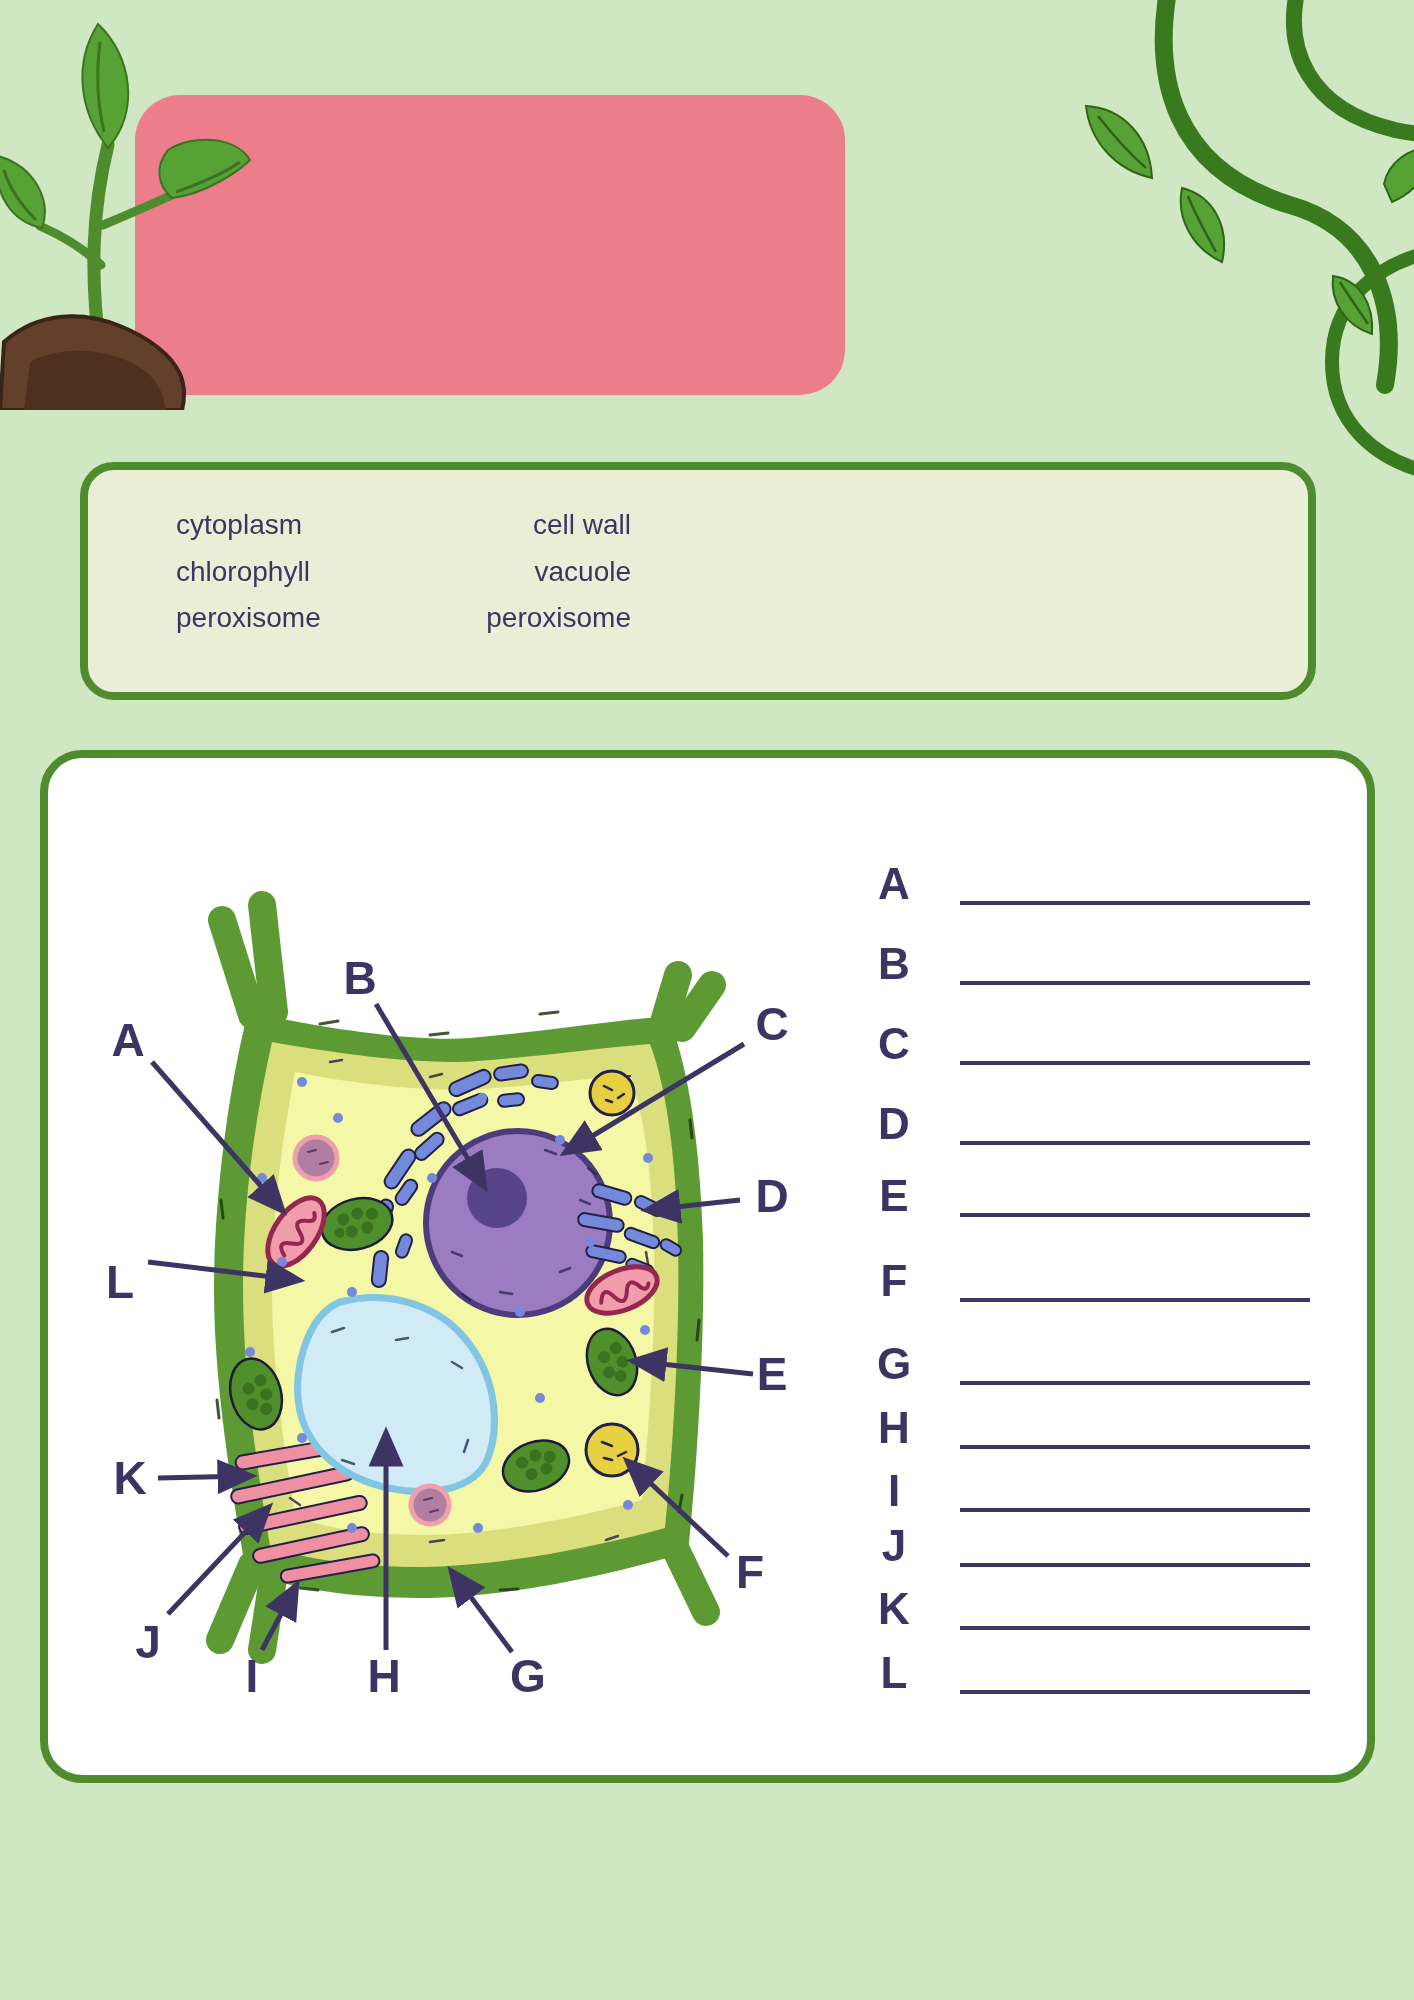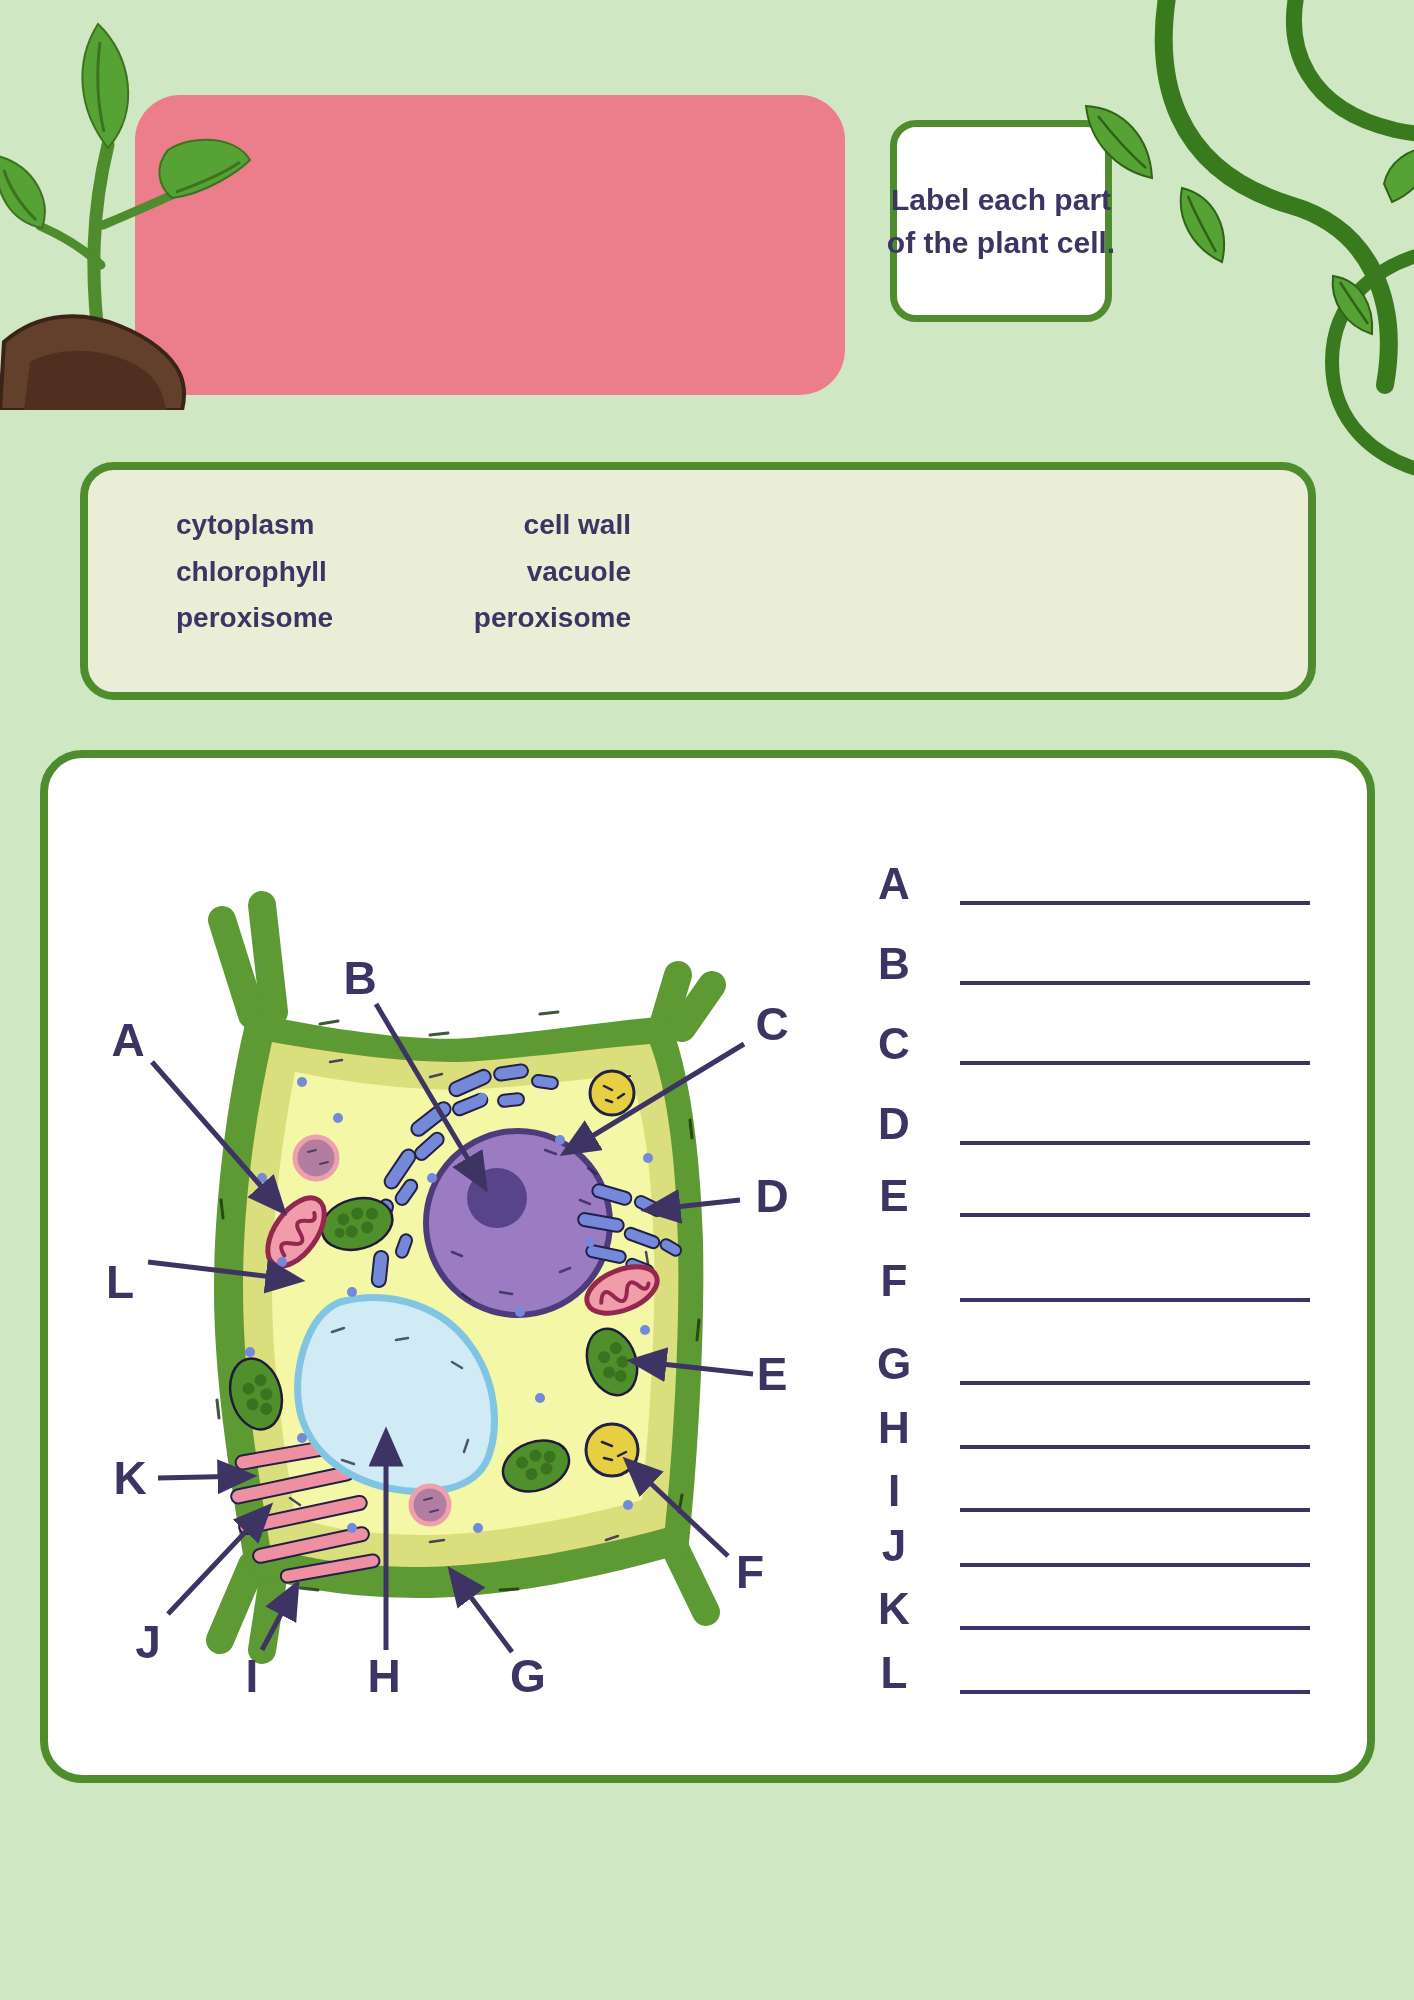--- a/index.html
+++ b/index.html
@@ -5,21 +5,21 @@
   html,body{margin:0;padding:0;}
   body{font-family:"Liberation Sans",sans-serif;}
   .page{position:relative;width:1414px;height:2000px;background:#cfe7c2;overflow:hidden;}
   .header-pink{position:absolute;left:135px;top:95px;width:710px;height:300px;background:#ec7e8c;border-radius:45px;}
   .title{position:absolute;left:113px;top:55px;color:#3d3463;font-weight:bold;font-size:76px;line-height:92px;letter-spacing:1px;}
   .sprout,.vine,.cell-svg{position:absolute;}
   .instruction-box{position:absolute;left:890px;top:120px;width:222px;height:202px;background:#ffffff;border:7px solid #4e8c2d;border-radius:26px;box-sizing:border-box;display:flex;flex-direction:column;align-items:center;justify-content:center;}
   .instruction-box div{color:#3d3463;font-weight:bold;font-size:30px;line-height:43px;white-space:nowrap;}
   .word-bank{position:absolute;left:80px;top:462px;width:1236px;height:238px;background:#ebeed7;border:8px solid #4e8c2d;border-radius:34px;box-sizing:border-box;}
   .wb-col{position:absolute;top:32px;width:225px;}
-  .wb-col div{color:#3d3463;font-weight:bold;font-size:28px;line-height:46.5px;}
+  .wb-col div{color:#3d3463;font-weight:normal;font-size:28px;line-height:46.5px;}
   .wb-c0{left:88px;}.wb-c1{left:318px;text-align:right;}.wb-c2{left:630px;}.wb-c3{left:892px;}
   .main-panel{position:absolute;left:40px;top:750px;width:1335px;height:1033px;background:#ffffff;border:8px solid #4e8c2d;border-radius:42px;box-sizing:border-box;}
   .answer-row{position:absolute;left:852px;display:flex;align-items:flex-end;}
   .answer-letter{display:inline-block;width:84px;text-align:center;color:#3d3463;font-weight:bold;font-size:44px;line-height:46px;}
   .answer-line{display:inline-block;width:350px;height:0;border-bottom:4px solid #3d3463;margin-left:24px;margin-bottom:2px;}
   svg text.dl{font-family:"Liberation Sans",sans-serif;font-weight:bold;font-size:46px;fill:#3d3463;text-anchor:middle;}
 </style>
 </head>
 <body>
 
@@ -41,24 +41,20 @@
     </g>
     <g stroke="#3c7220" stroke-width="3" fill="none">
       <path d="M 104 122 C 96 88 97 56 100 32"></path>
       <path d="M 36 210 C 22 196 10 180 4 160"></path>
       <path d="M 176 182 C 204 172 226 162 240 152"></path>
     </g>
     <path d="M 4 332 C 40 300 85 302 120 316 C 150 328 172 346 180 364 C 186 378 184 392 182 400 L 0 400 Z" fill="#63402c" stroke="#3a2317" stroke-width="4"></path>
     <path d="M 30 352 C 60 336 100 338 130 352 C 150 362 162 374 166 400 L 24 400 Z" fill="#4f2f1f"></path>
   </svg>
 
-  <div class="instruction-box">
-    <div>Label each part</div>
-    <div>of the plant cell.</div>
-  </div>
 
   <svg class="vine" style="left:1040px;top:0" width="374" height="490" viewBox="1040 0 374 490">
     <g stroke="#3a7a1e" fill="none" stroke-linecap="round">
       <path d="M 1170 -20 C 1150 80 1175 170 1290 205 C 1370 228 1400 300 1385 385" stroke-width="18"></path>
       <path d="M 1300 -20 C 1280 50 1310 110 1395 130 C 1410 133 1425 135 1440 136" stroke-width="16"></path>
       <path d="M 1440 250 C 1375 262 1332 302 1332 362 C 1332 420 1372 462 1440 475" stroke-width="14"></path>
     </g>
     <g fill="#57a235" stroke="#2f6317" stroke-width="2">
       <path d="M 1152 178 C 1116 170 1090 142 1086 106 C 1124 108 1150 138 1152 178 Z"></path>
       <path d="M 1222 262 C 1192 248 1176 218 1182 188 C 1214 196 1230 228 1222 262 Z"></path>

